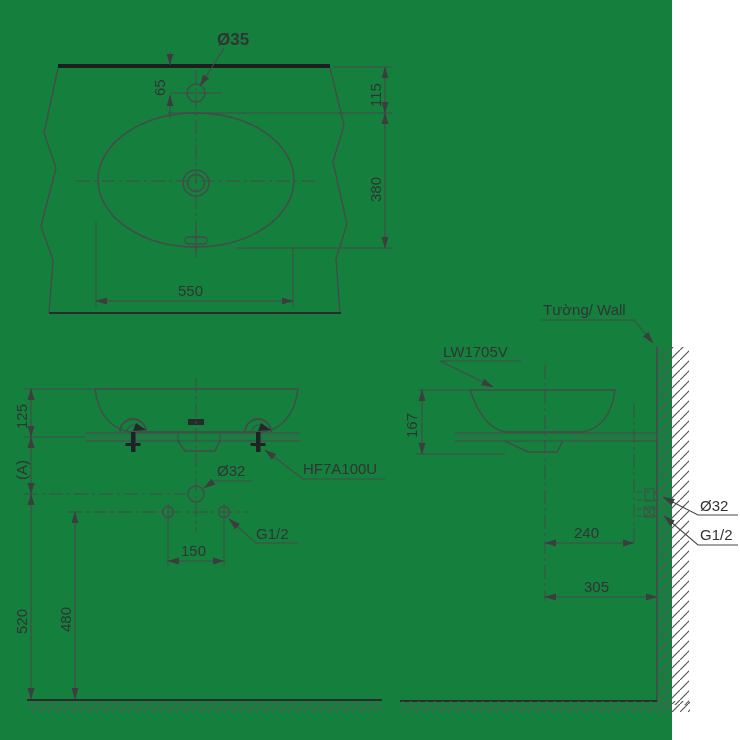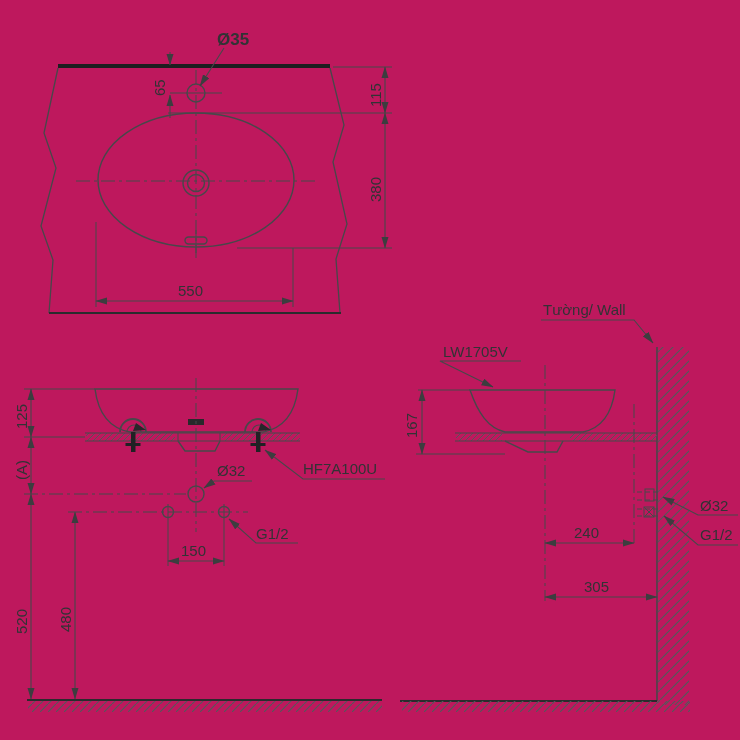--- a/index.html
+++ b/index.html
@@ -1,16 +1,16 @@
 <!DOCTYPE html>
 <html><head>
 <meta charset="utf-8">
 <style>
   html,body{margin:0;padding:0;background:#ffffff;}
-  .stage{width:740px;height:740px;background:#be185d;position:relative;font-family:"Liberation Sans",sans-serif;text-decoration:underline;}
+  .stage{width:672px;height:740px;background:#15803d;position:relative;font-family:"Liberation Sans",sans-serif;text-decoration:underline;}
   svg text{fill:#323335;font-family:"Liberation Sans",sans-serif;}
   .dim{font-size:15px;}
   .lbl{font-size:15px;}
   .big{font-size:17px;font-weight:bold;}
 </style>
 </head>
 <body>
 
 <div class="stage">
 <svg width="740" height="740" viewBox="0 0 740 740">

